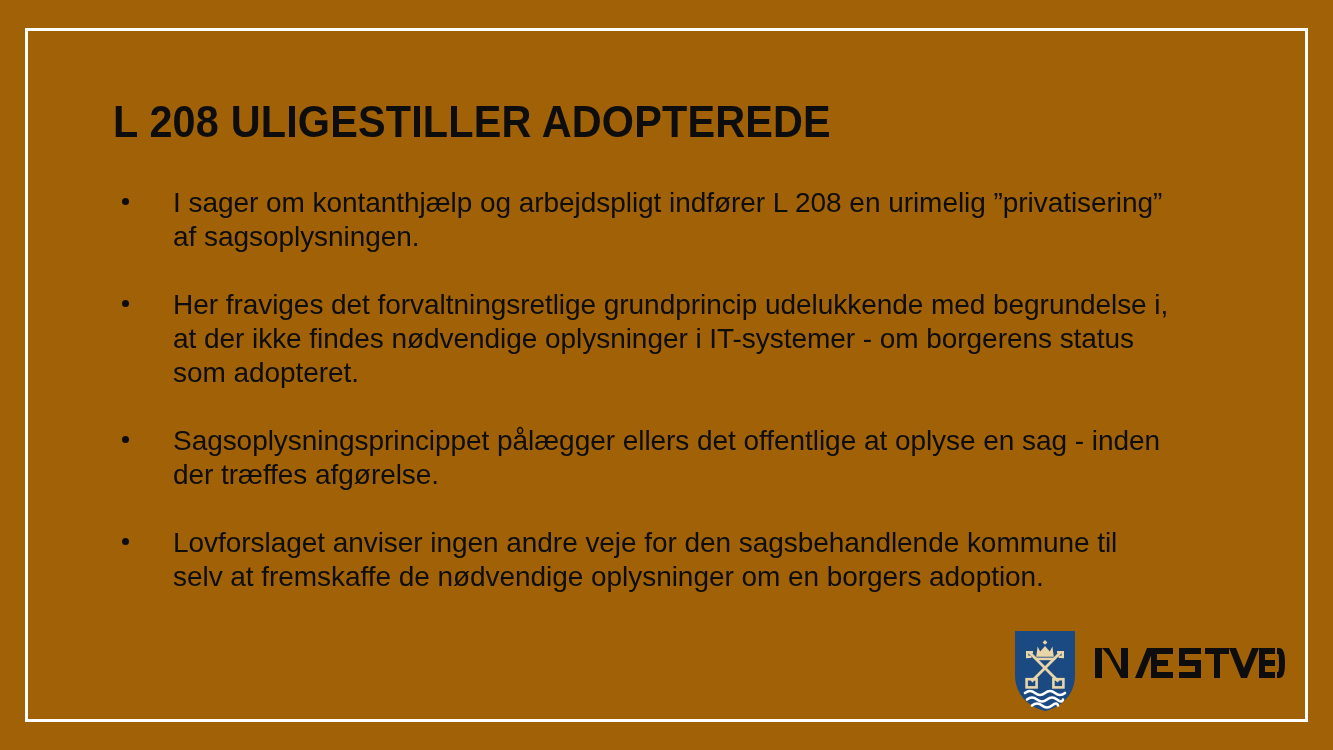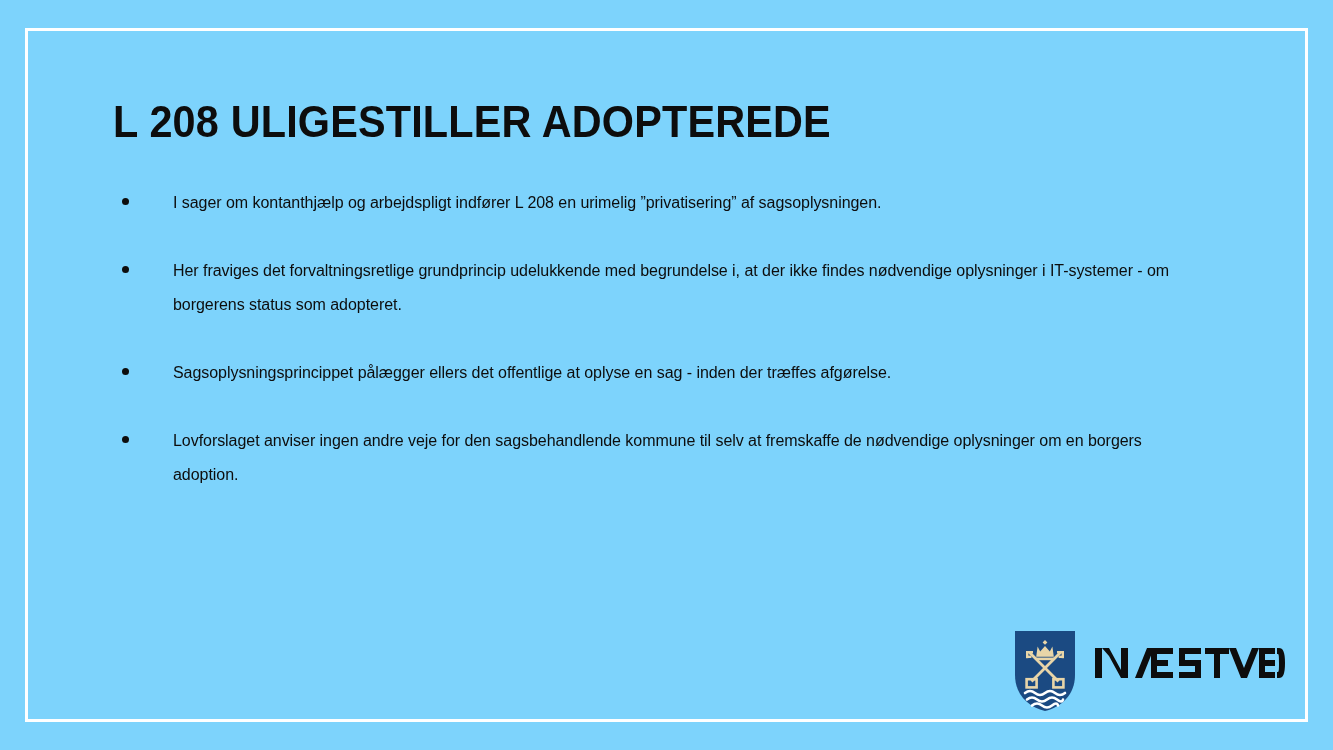--- a/index.html
+++ b/index.html
@@ -12,21 +12,21 @@
 
   body {
     background: #d3e0f4;
     font-family: "Liberation Sans", sans-serif;
     position: relative;
   }
 
   #slide {
     position: absolute;
     inset: 0;
-    background: #7dd3fc;
+    background: #a16207;
   }
 
   
   #slide-frame {
     position: absolute;
     left: 25px;
     top: 28px;
     width: 1283px;
     height: 694px;
     border: 3px solid #ffffff;
@@ -53,21 +53,21 @@
     left: 113px;
     top: 186px;
     width: 1060px;
     list-style: none;
   }
 
   .bullet-item {
     position: relative;
     padding-left: 60px;
     margin-bottom: 34px;
-    font-size: 16px;
+    font-size: 28px;
     line-height: 34px;
     color: #0d0d0d;
     letter-spacing: -0.05px;
   }
 
   .bullet-item:last-child { margin-bottom: 0; }
 
   .bullet-marker {
     position: absolute;
     left: 9px;

